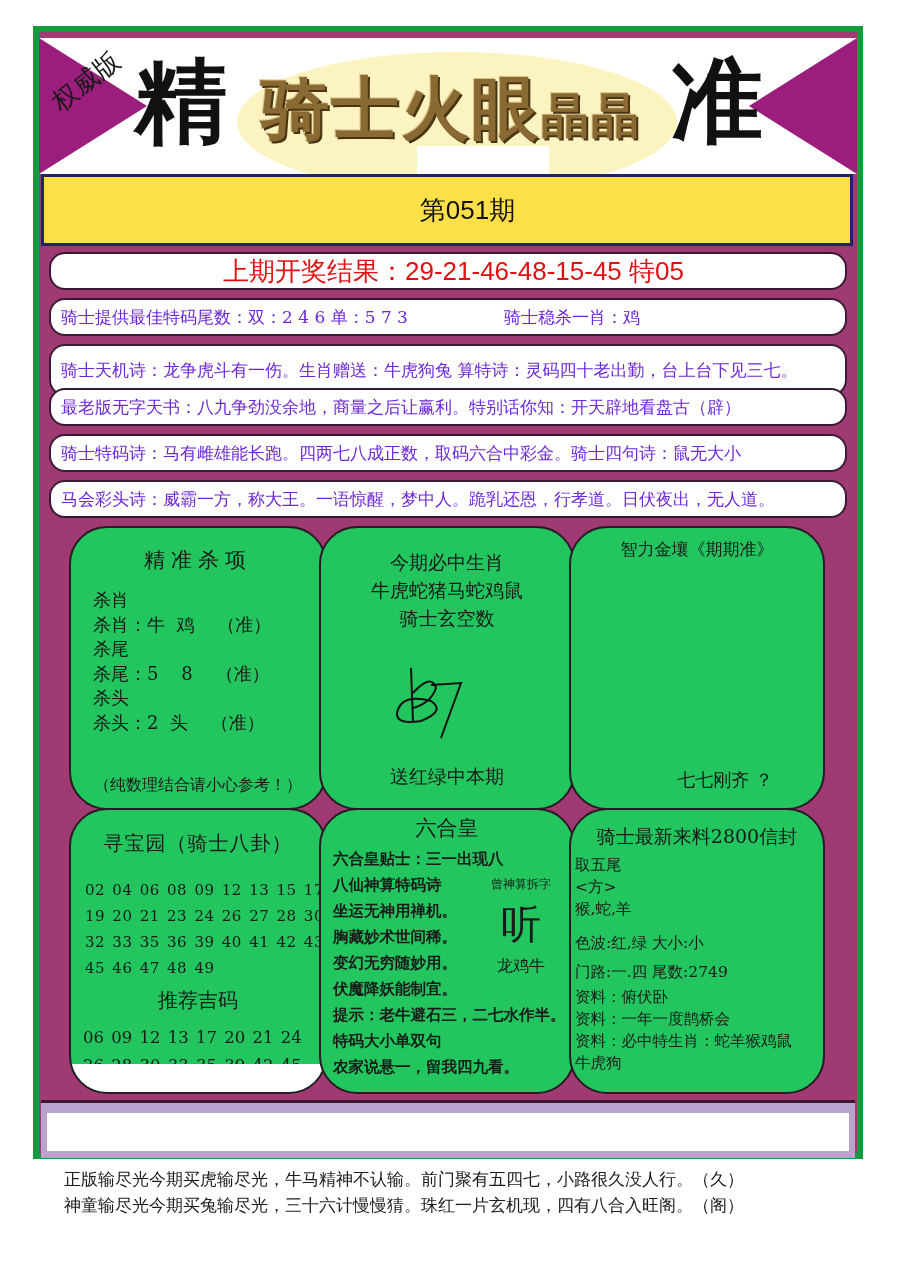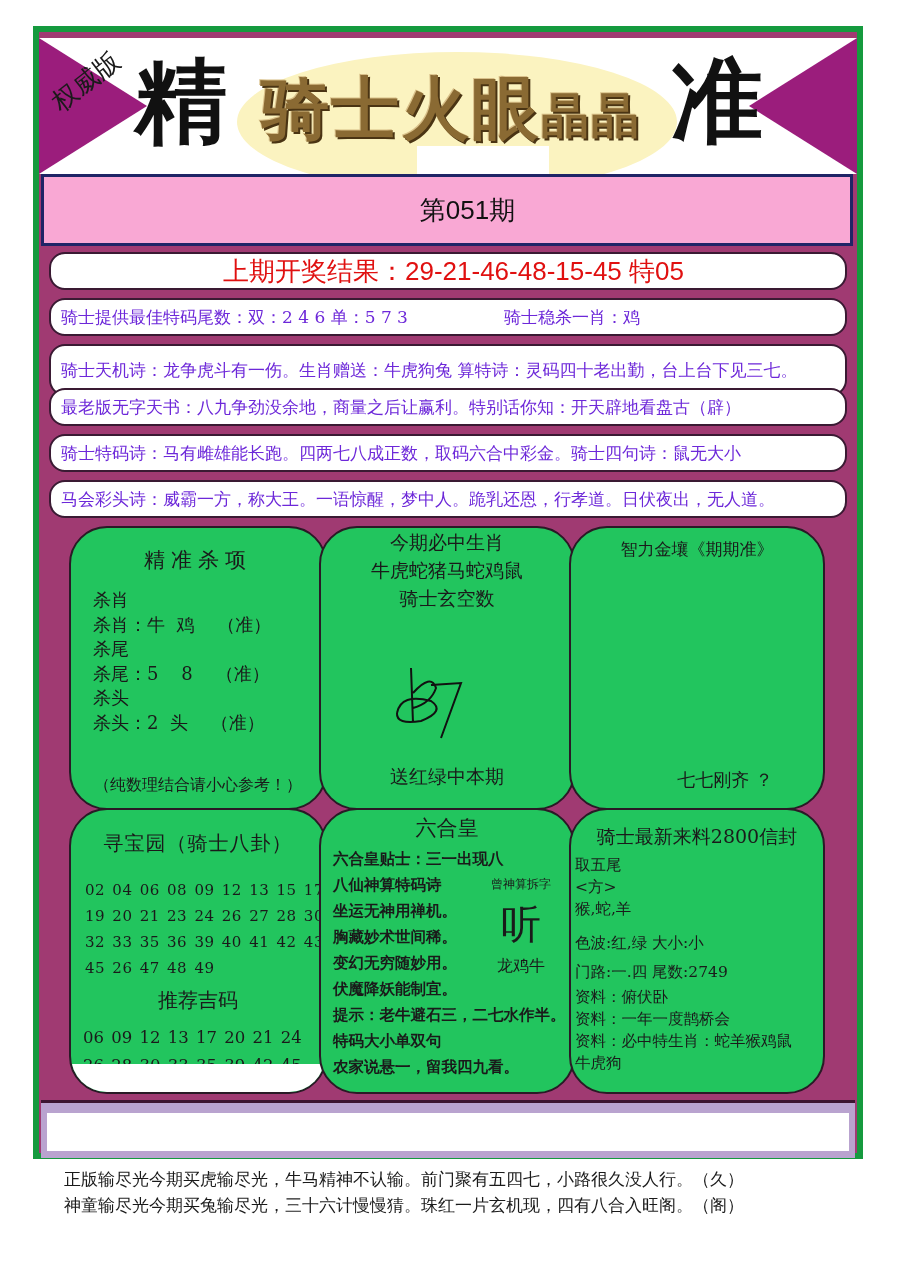--- a/index.html
+++ b/index.html
@@ -25,21 +25,21 @@
   .big-right { position: absolute; left: 632px; top: 18px; font-size: 92px; font-weight: bold;
                font-family: "DejaVu Sans", sans-serif; color: #111; line-height: 1; }
   .ellipse { position: absolute; left: 198px; top: 14px; width: 440px; height: 140px; border-radius: 50%;
              background: #fbf3c0; }
   .brand { position: absolute; left: 222px; top: 36px; font-size: 68px; font-weight: bold;
            color: #8a6a33; letter-spacing: 2px; text-shadow: 2px 2px 0 #4a3413, -1px -1px 0 #d9c08a;
            font-family: "DejaVu Serif", serif; line-height: 1; white-space: nowrap; }
   .brand small { font-size: 48px; }
   .white-patch { position: absolute; left: 378px; top: 108px; width: 132px; height: 40px; background: #ffffff; }
 
-  .issue { position: absolute; left: 2px; top: 142px; width: 812px; height: 72px; background: #f9a8d4;
+  .issue { position: absolute; left: 2px; top: 142px; width: 812px; height: 72px; background: #fde047;
            border: 3px solid #1f2466; display: flex; align-items: center; justify-content: center;
            font-family: "Liberation Sans", sans-serif; font-size: 26px; color: #111; padding-left: 41px; }
 
   .pill { position: absolute; left: 10px; width: 798px; background: #ffffff; border: 2px solid #3a1a33;
           border-radius: 16px; display: flex; align-items: center; padding-left: 10px;
           font-size: 17px; color: #6d28d9; white-space: nowrap; overflow: hidden; }
   .result { top: 220px; height: 38px; justify-content: flex-start; padding-left: 172px;
             font-family: "Liberation Sans", sans-serif; font-size: 26px; color: #e01010; }
   .p1 { top: 266px; height: 38px; }
   .p1 .r { margin-left: 96px; }
@@ -54,21 +54,21 @@
   .c3 { left: 530px; top: 494px; width: 256px; height: 284px; }
   .c4 { left: 30px; top: 776px; width: 258px; height: 286px; }
   .c5 { left: 280px; top: 776px; width: 256px; height: 286px; }
   .c6 { left: 530px; top: 776px; width: 256px; height: 286px; }
 
   .ctitle { text-align: center; font-size: 21px; margin-top: 18px; letter-spacing: 6px; }
   .kill { margin: 14px 0 0 22px; font-size: 18px; line-height: 24.5px; }
   .kill div { white-space: pre; }
   .note { position: absolute; left: 0; right: 0; bottom: 12px; text-align: center; font-size: 16px; }
 
-  .c2 .lines { text-align: center; font-size: 19px; line-height: 28px; margin-top: 0; }
+  .c2 .lines { text-align: center; font-size: 19px; line-height: 28px; margin-top: 20px; }
   .sig { position: absolute; left: 70px; top: 135px; }
   .c2 .bottom { position: absolute; left: 0; right: 0; bottom: 18px; text-align: center; font-size: 19px; }
 
   .c3 .top { text-align: center; font-size: 17px; margin-top: 10px; }
   .c3 .bottom { position: absolute; right: 50px; bottom: 16px; font-size: 18px; }
 
   .c4 .ctitle { font-size: 20px; letter-spacing: 1px; margin-top: 20px; }
   .nums { margin: 20px 0 0 14px; font-size: 15px; line-height: 26px; word-spacing: 2px; letter-spacing: 0.5px; }
   .sub { text-align: center; font-size: 20px; margin-top: 6px; }
   .nums2 { margin: 10px 0 0 12px; font-size: 16.5px; line-height: 28px; word-spacing: 2px; }
@@ -161,21 +161,21 @@
     <div class="top">智力金壤《期期准》</div>
     <div class="bottom">七七刚齐 ？</div>
   </div>
 
   <div class="card c4">
     <div class="ctitle">寻宝园（骑士八卦）</div>
     <div class="nums">
       <div>02 04 06 08 09 12 13 15 17</div>
       <div>19 20 21 23 24 26 27 28 30</div>
       <div>32 33 35 36 39 40 41 42 43</div>
-      <div>45 26 47 48 49</div>
+      <div>45 46 47 48 49</div>
     </div>
     <div class="sub">推荐吉码</div>
     <div class="nums2">
       <div>06 09 12 13 17 20 21 24</div>
       <div>26 28 30 33 35 39 42 45</div>
     </div>
     <div class="mask"></div>
   </div>
 
   <div class="card c5">

